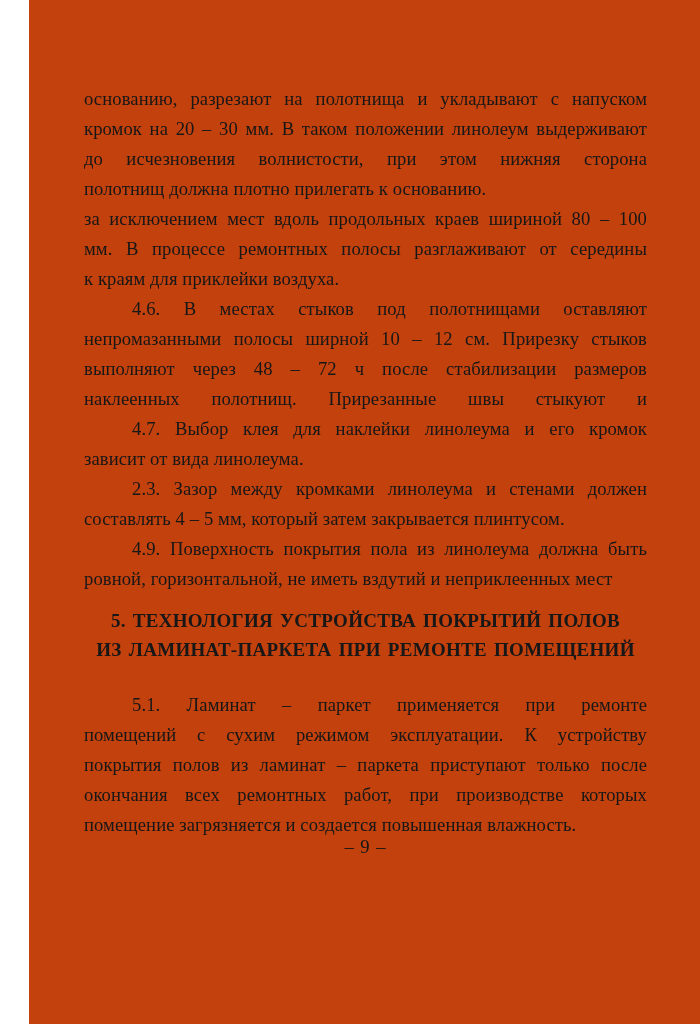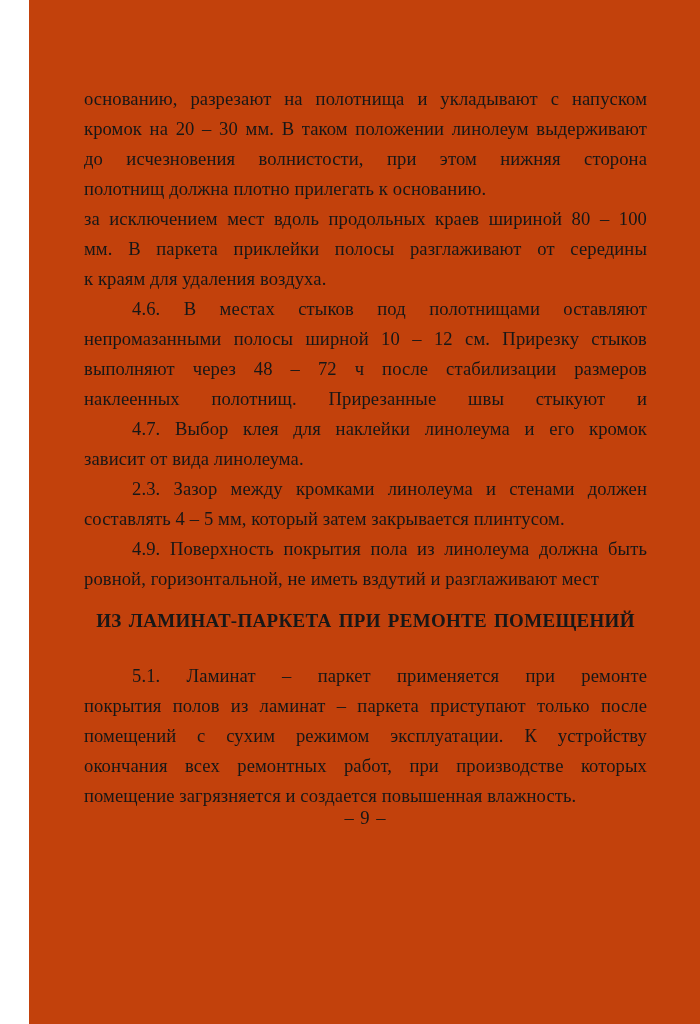--- a/index.html
+++ b/index.html
@@ -70,22 +70,22 @@
 
     <div class="para">
       <div class="ln">основанию, разрезают на полотнища и укладывают с напуском</div>
       <div class="ln">кромок на 20 – 30 мм. В таком положении линолеум выдерживают</div>
       <div class="ln">до исчезновения волнистости, при этом нижняя сторона</div>
       <div class="ln last">полотнищ должна плотно прилегать к основанию.</div>
     </div>
 
     <div class="para">
       <div class="ln">за исключением мест вдоль продольных краев шириной 80 – 100</div>
-      <div class="ln">мм. В паркета приклейки полосы разглаживают от середины</div>
-      <div class="ln last">к краям для удаления воздуха.</div>
+      <div class="ln">мм. В процессе ремонтных полосы разглаживают от середины</div>
+      <div class="ln last">к краям для приклейки воздуха.</div>
     </div>
 
     <div class="para">
       <div class="ln indent">4.6. В местах стыков под полотнищами оставляют</div>
       <div class="ln">непромазанными полосы ширной 10 – 12 см. Прирезку стыков</div>
       <div class="ln">выполняют через 48 – 72 ч после стабилизации размеров</div>
       <div class="ln">наклеенных полотнищ. Прирезанные швы стыкуют и</div>
     </div>
 
     <div class="para">
@@ -93,31 +93,32 @@
       <div class="ln last">зависит от вида линолеума.</div>
     </div>
 
     <div class="para">
       <div class="ln indent">2.3. Зазор между кромками линолеума и стенами должен</div>
       <div class="ln last">составлять 4 – 5 мм, который затем закрывается плинтусом.</div>
     </div>
 
     <div class="para">
       <div class="ln indent">4.9. Поверхность покрытия пола из линолеума должна быть</div>
-      <div class="ln last">ровной, горизонтальной, не иметь вздутий и разглаживают мест</div>
+      <div class="ln last">ровной, горизонтальной, не иметь вздутий и неприклеенных мест</div>
     </div>
 
     <div class="heading">
+      <div class="hl">5. ТЕХНОЛОГИЯ УСТРОЙСТВА ПОКРЫТИЙ ПОЛОВ</div>
       <div class="hl">ИЗ ЛАМИНАТ-ПАРКЕТА ПРИ РЕМОНТЕ ПОМЕЩЕНИЙ</div>
     </div>
 
     <div class="para para-51">
       <div class="ln indent">5.1. Ламинат – паркет применяется при ремонте</div>
+      <div class="ln">помещений с сухим режимом эксплуатации. К устройству</div>
       <div class="ln">покрытия полов из ламинат – паркета приступают только после</div>
-      <div class="ln">помещений с сухим режимом эксплуатации. К устройству</div>
       <div class="ln">окончания всех ремонтных работ, при производстве которых</div>
       <div class="ln last">помещение загрязняется и создается повышенная влажность.</div>
     </div>
 
     <div class="pageno">– 9 –</div>
 
   </div>
 </div>
 
 </body></html>

